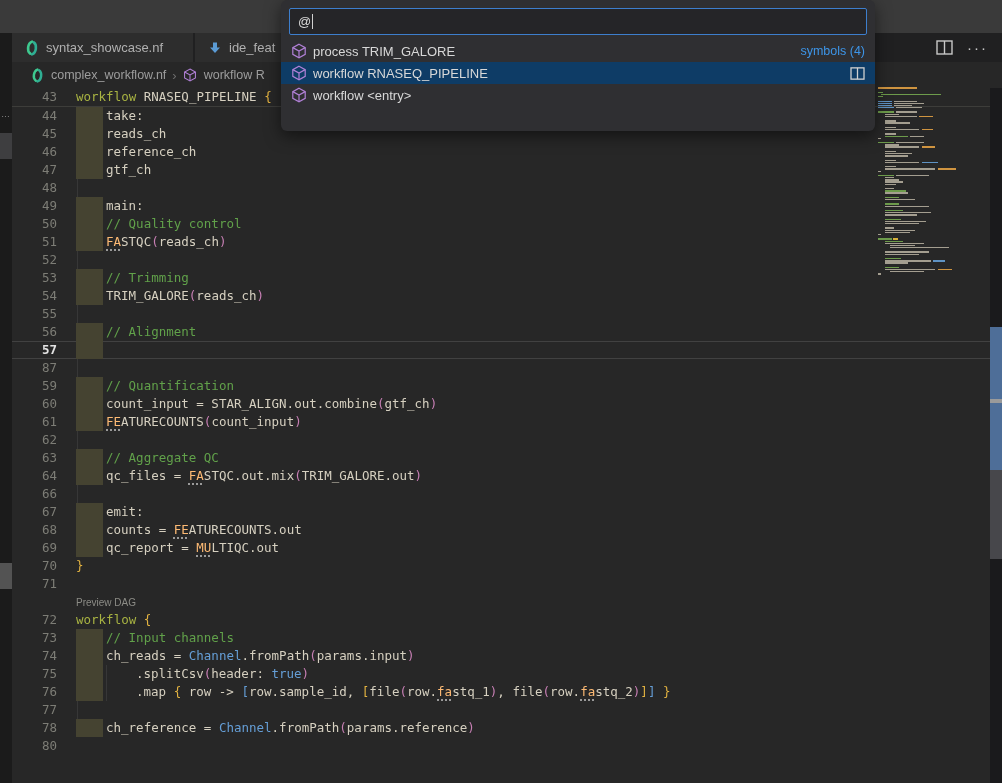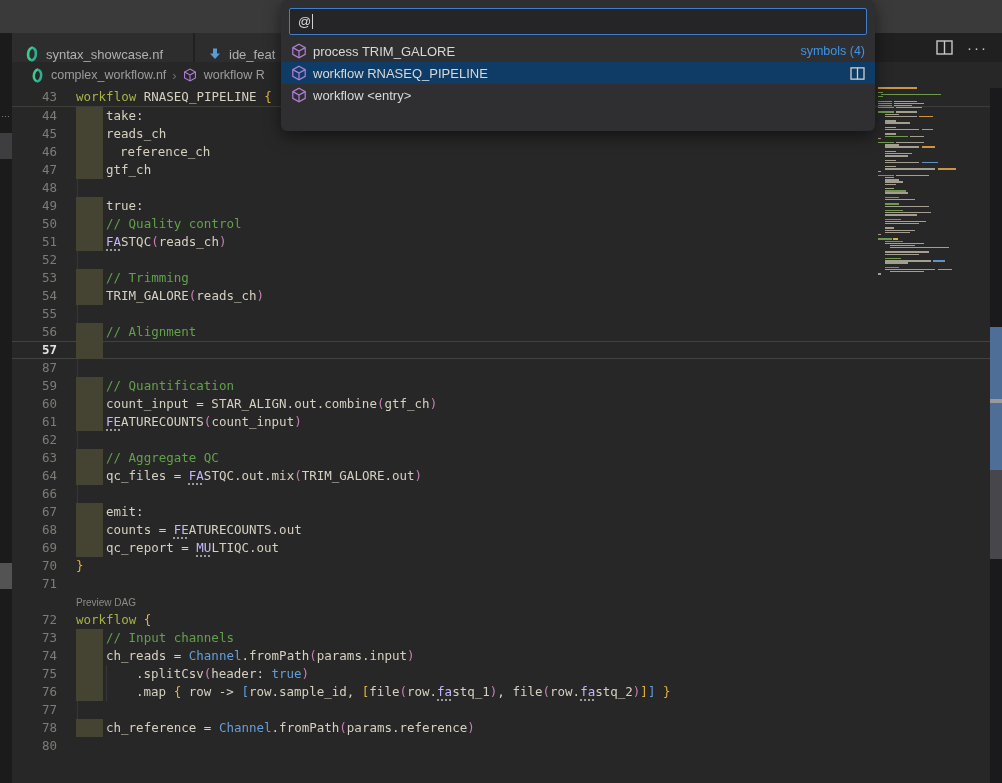--- a/index.html
+++ b/index.html
@@ -8,21 +8,21 @@
   #stage { position:relative; width:1002px; height:783px; background:#272727; overflow:hidden; }
 
   
   .titlebar { position:absolute; left:0; top:0; width:1002px; height:33px; background:#3a3a3a; }
   .left-strip { position:absolute; left:0; top:33px; width:12px; height:750px; background:#1b1b1b; }
   .left-strip .dots { position:absolute; left:1px; top:76px; color:#8a8a8a; font-size:9px; letter-spacing:1px; }
   .left-strip .blk1 { position:absolute; left:0; top:100px; width:12px; height:26px; background:#3e3e40; }
   .left-strip .blk2 { position:absolute; left:0; top:530px; width:12px; height:26px; background:#535353; }
 
   .tabbar { position:absolute; left:12px; top:33px; width:990px; height:29px; background:#202021; display:flex; }
-  .tab { height:29px; display:flex; align-items:flex-end; gap:6px; padding:0 12px; background:#2d2d2d;
+  .tab { height:29px; display:flex; align-items:center; gap:6px; padding:0 12px; background:#2d2d2d;
          color:#b0b0b0; font-size:13px; margin-right:2px; white-space:nowrap; overflow:hidden; }
   .tab.t1 { width:181px; }
   .tab.t2 { width:120px; }
   .tab-actions { position:absolute; right:14px; top:0; height:29px; display:flex; align-items:center; gap:14px; color:#cccccc; }
   .tab-actions .dots3 { font-size:15px; letter-spacing:2px; color:#c8c8c8; }
 
   .breadcrumbs { position:absolute; left:12px; top:62px; width:990px; height:26px; background:#272727;
                  display:flex; align-items:center; gap:6px; padding-left:18px; color:#9d9d9d; font-size:12.5px; }
   .crumb { display:flex; align-items:center; gap:5px; white-space:nowrap; }
   .crumb-sep { color:#6f6f6f; font-size:13px; }
@@ -35,21 +35,21 @@
   .sticky { height:19px; }
   .gutter { width:64px; flex:0 0 64px; text-align:right; padding-right:19px; color:#7d7d76; }
   .codebody { position:relative; flex:1; white-space:pre; color:#d6d0c0; }
   .band { position:absolute; left:0; top:0; bottom:0; width:27px; background:#454331; }
   .iguide { position:absolute; top:0; bottom:0; width:0; border-left:1px solid rgba(255,255,255,0.08); }
   .cur { box-shadow: inset 0 1px 0 #414141, inset 0 -1px 0 #414141; }
   .cur .gutter { color:#e2e2e2; font-weight:bold; }
   .lens { font-family:"Liberation Sans",sans-serif; font-size:10px; color:#8c8c86; line-height:18px; }
   .tok-f { color:#d6d0c0; } .tok-k { color:#a8b342; } .tok-c { color:#61a14a; }
   .tok-b { color:#659ed6; } .tok-y { color:#e3b341; } .tok-m { color:#c77fb4; }
-  .tok-fh { color:#c4b5fd; text-decoration:underline dotted #9a9a9a 2px; text-underline-offset:3px; }
+  .tok-fh { color:#fdba74; text-decoration:underline dotted #9a9a9a 2px; text-underline-offset:3px; }
 
   
   .minimap { position:absolute; left:878px; top:87px; width:110px; height:200px; }
   .mrow { position:relative; height:2.2px; }
   .mseg { position:absolute; top:0.4px; height:1.3px; }
   .scrollstrip { position:absolute; left:990px; top:88px; width:12px; height:695px; background:#1a1a1c; }
   .thumb-blue { position:absolute; left:0; top:239px; width:12px; height:143px; background:#4e6e98; }
   .tick { position:absolute; left:0; top:311px; width:12px; height:4px; background:#9a9a9a; }
   .thumb-gray { position:absolute; left:0; top:382px; width:12px; height:89px; background:#47474b; }
 
@@ -142,33 +142,33 @@
         <div class="code-row">
           <div class="gutter">44</div>
           <div class="codebody"><span class="band"></span><span style="padding-left: 30px; display: inline-block;"><span class="tok-f">take:</span></span></div>
         </div>
         <div class="code-row">
           <div class="gutter">45</div>
           <div class="codebody"><span class="band"></span><span style="padding-left: 30px; display: inline-block;"><span class="tok-f">reads_ch</span></span></div>
         </div>
         <div class="code-row">
           <div class="gutter">46</div>
-          <div class="codebody"><span class="band"></span><span style="padding-left: 44px; display: inline-block;"><span class="tok-f">reference_ch</span></span></div>
+          <div class="codebody"><span class="band"></span><span style="padding-left: 30px; display: inline-block;"><span class="tok-f">reference_ch</span></span></div>
         </div>
         <div class="code-row">
           <div class="gutter">47</div>
           <div class="codebody"><span class="band"></span><span style="padding-left: 30px; display: inline-block;"><span class="tok-f">gtf_ch</span></span></div>
         </div>
         <div class="code-row">
           <div class="gutter">48</div>
           <div class="codebody"><span class="iguide" style="left: 1px;"></span><span style="padding-left: 0px; display: inline-block;"></span></div>
         </div>
         <div class="code-row">
           <div class="gutter">49</div>
-          <div class="codebody"><span class="band"></span><span style="padding-left: 30px; display: inline-block;"><span class="tok-f">true:</span></span></div>
+          <div class="codebody"><span class="band"></span><span style="padding-left: 30px; display: inline-block;"><span class="tok-f">main:</span></span></div>
         </div>
         <div class="code-row">
           <div class="gutter">50</div>
           <div class="codebody"><span class="band"></span><span style="padding-left: 30px; display: inline-block;"><span class="tok-c">// Quality control</span></span></div>
         </div>
         <div class="code-row">
           <div class="gutter">51</div>
           <div class="codebody"><span class="band"></span><span style="padding-left: 30px; display: inline-block;"><span class="tok-fh">FA</span><span class="tok-f">STQC</span><span class="tok-m">(</span><span class="tok-f">reads_ch</span><span class="tok-m">)</span></span></div>
         </div>
         <div class="code-row">

